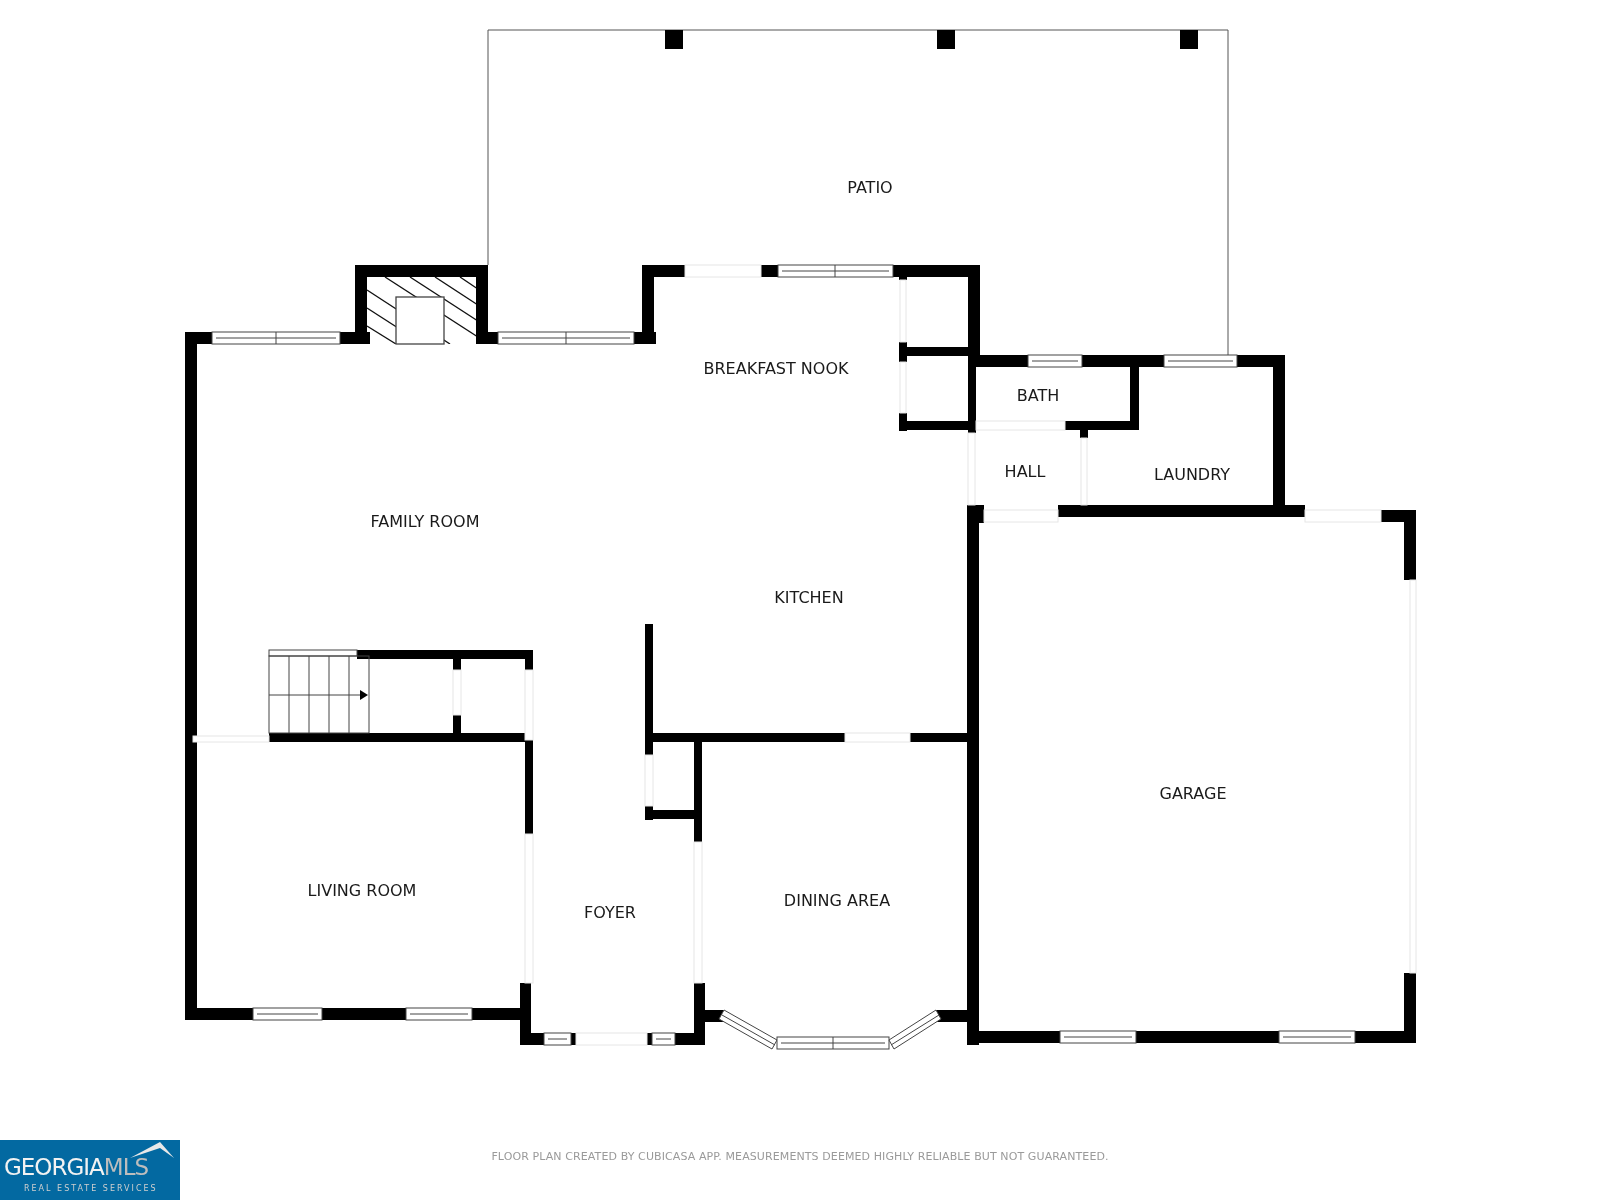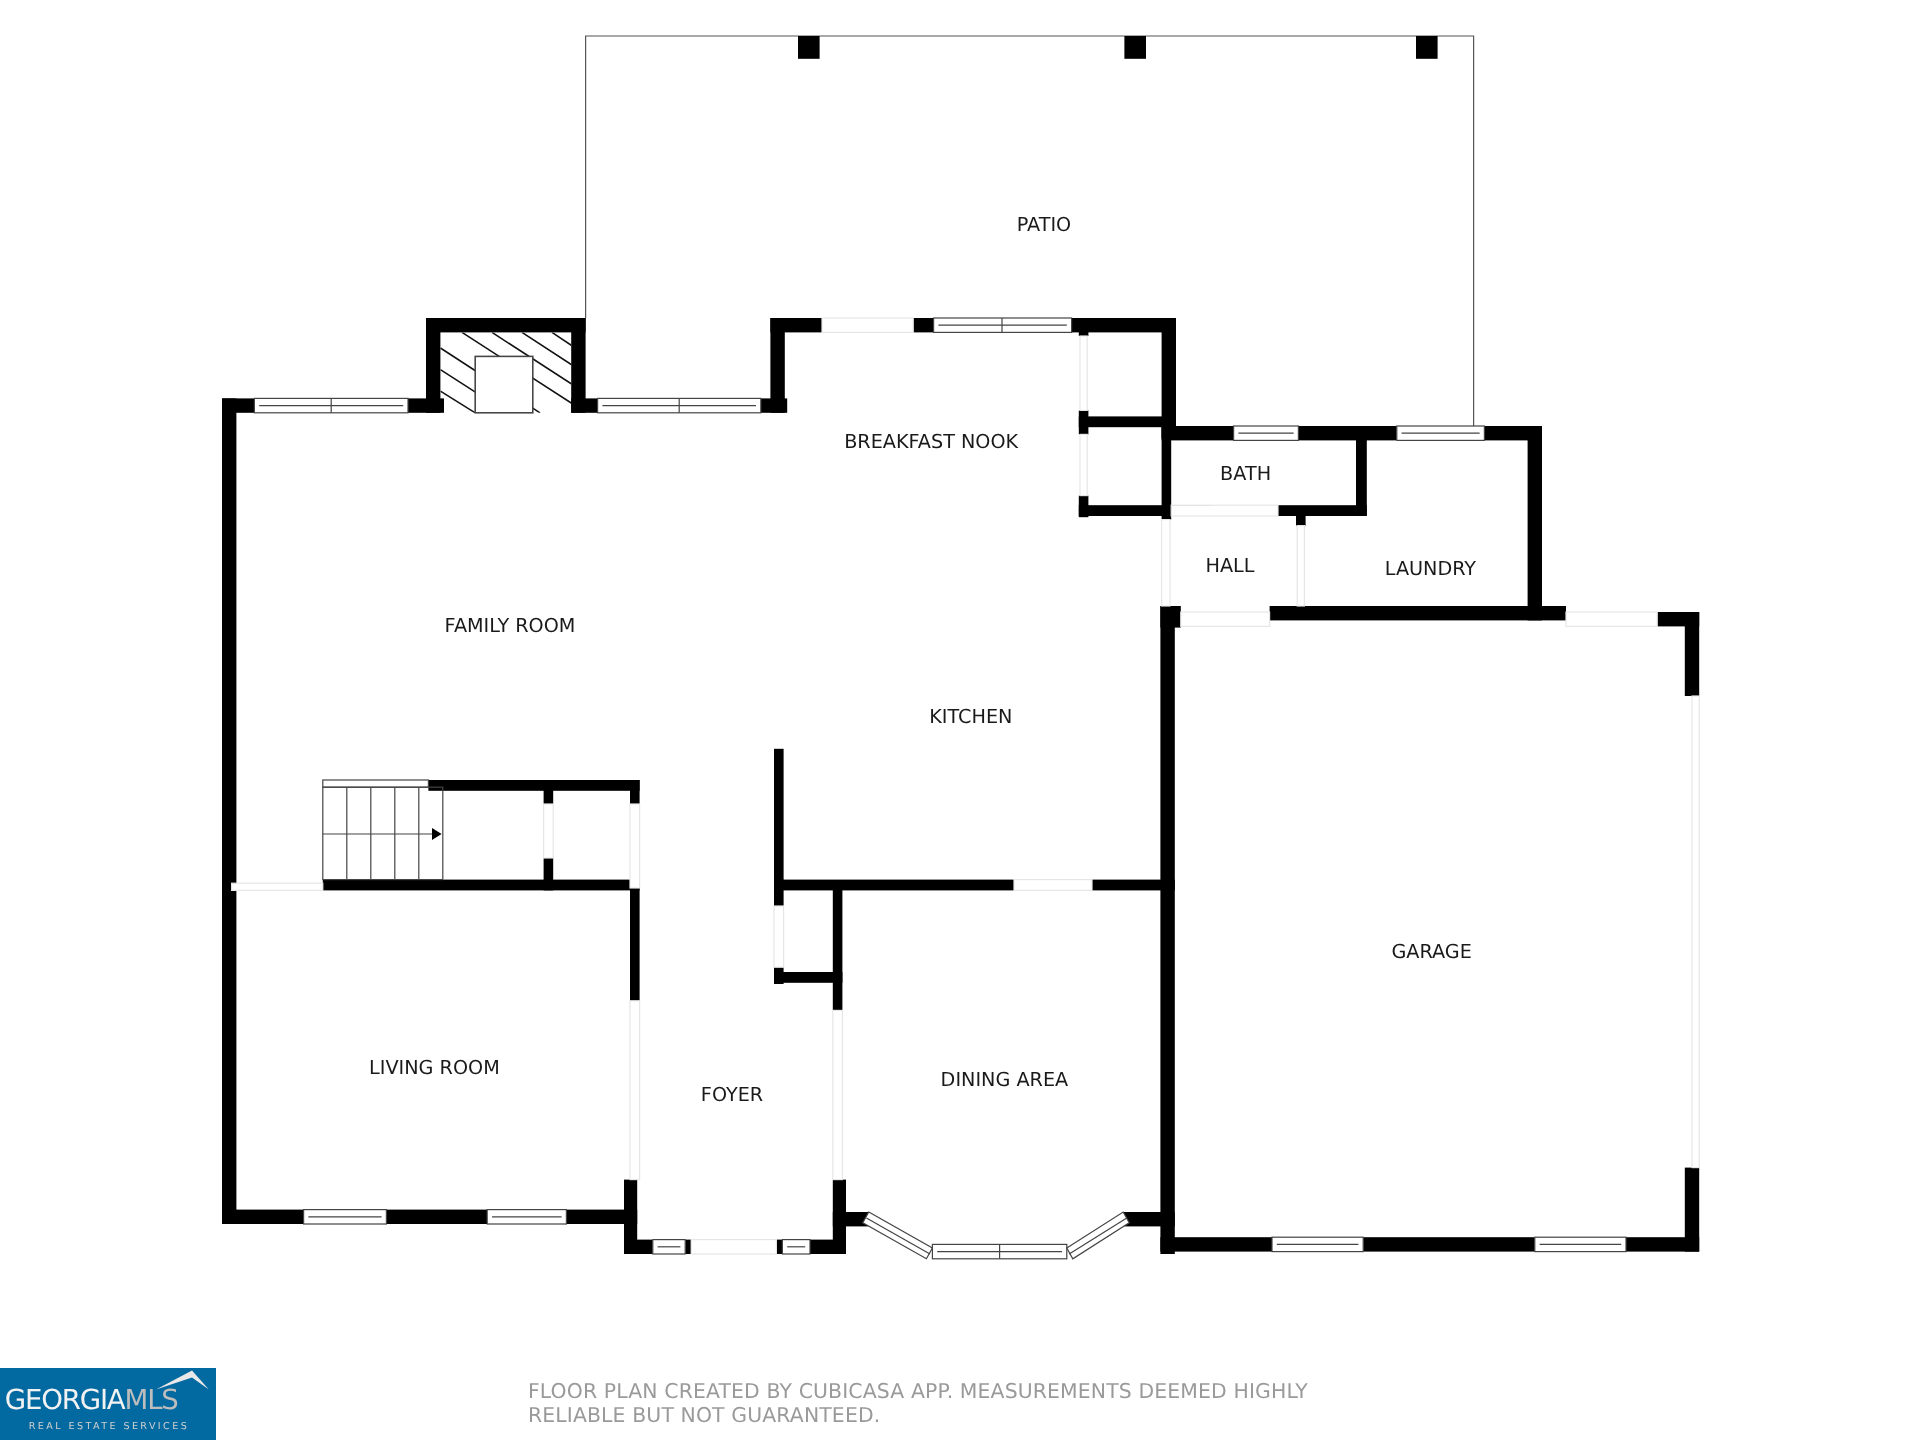--- a/index.html
+++ b/index.html
@@ -5,21 +5,21 @@
   html, body { margin: 0; padding: 0; background: #ffffff; }
   body { width: 1600px; height: 1200px; position: relative; overflow: hidden; font-family: "DejaVu Sans", sans-serif; }
   #plan { position: absolute; left: 0; top: 0; width: 1600px; height: 1200px; }
   .wall { fill: #000000; }
   .outline { fill: none; stroke: #555555; stroke-width: 1; }
   .win-frame { fill: #ffffff; stroke: #444444; stroke-width: 1; }
   .door-gap { fill: #ffffff; stroke: #e6e6e6; stroke-width: 1; }
   .room-label { font-family: "DejaVu Sans", sans-serif; font-size: 16px; fill: #1a1a1a; text-anchor: middle; dominant-baseline: middle; }
   .stair-line { stroke: #444444; stroke-width: 1; fill: none; }
   .hatch { stroke: #111111; stroke-width: 1.3; }
-  .disclaimer { position: absolute; left: 440px; top: 1150px; width: 720px; font-family: "DejaVu Sans", sans-serif; font-size: 17px; color: #9a9a9a; letter-spacing: 0.1px; }
+  .disclaimer { position: absolute; left: 440px; top: 1150px; width: 720px; text-align: center; font-family: "DejaVu Sans", sans-serif; font-size: 11px; color: #9a9a9a; letter-spacing: 0.1px; }
   .logo { position: absolute; left: 0; top: 1140px; width: 180px; height: 70px; background: #0369a1; }
   .logo-main { position: absolute; left: 4px; top: 14px; font-family: "DejaVu Sans", sans-serif; font-size: 23px; letter-spacing: -1px; }
   .logo-main .a { color: #f2f2f2; }
   .logo-main .b { color: #bdbdbd; }
   .logo-sub { position: absolute; left: 24px; top: 44px; font-family: "DejaVu Sans", sans-serif; font-size: 8px; color: #cfcfcf; letter-spacing: 2px; font-weight: normal; }
   .logo-roof { position: absolute; left: 124px; top: 0; }
 </style>
 </head>
 <body>
 

